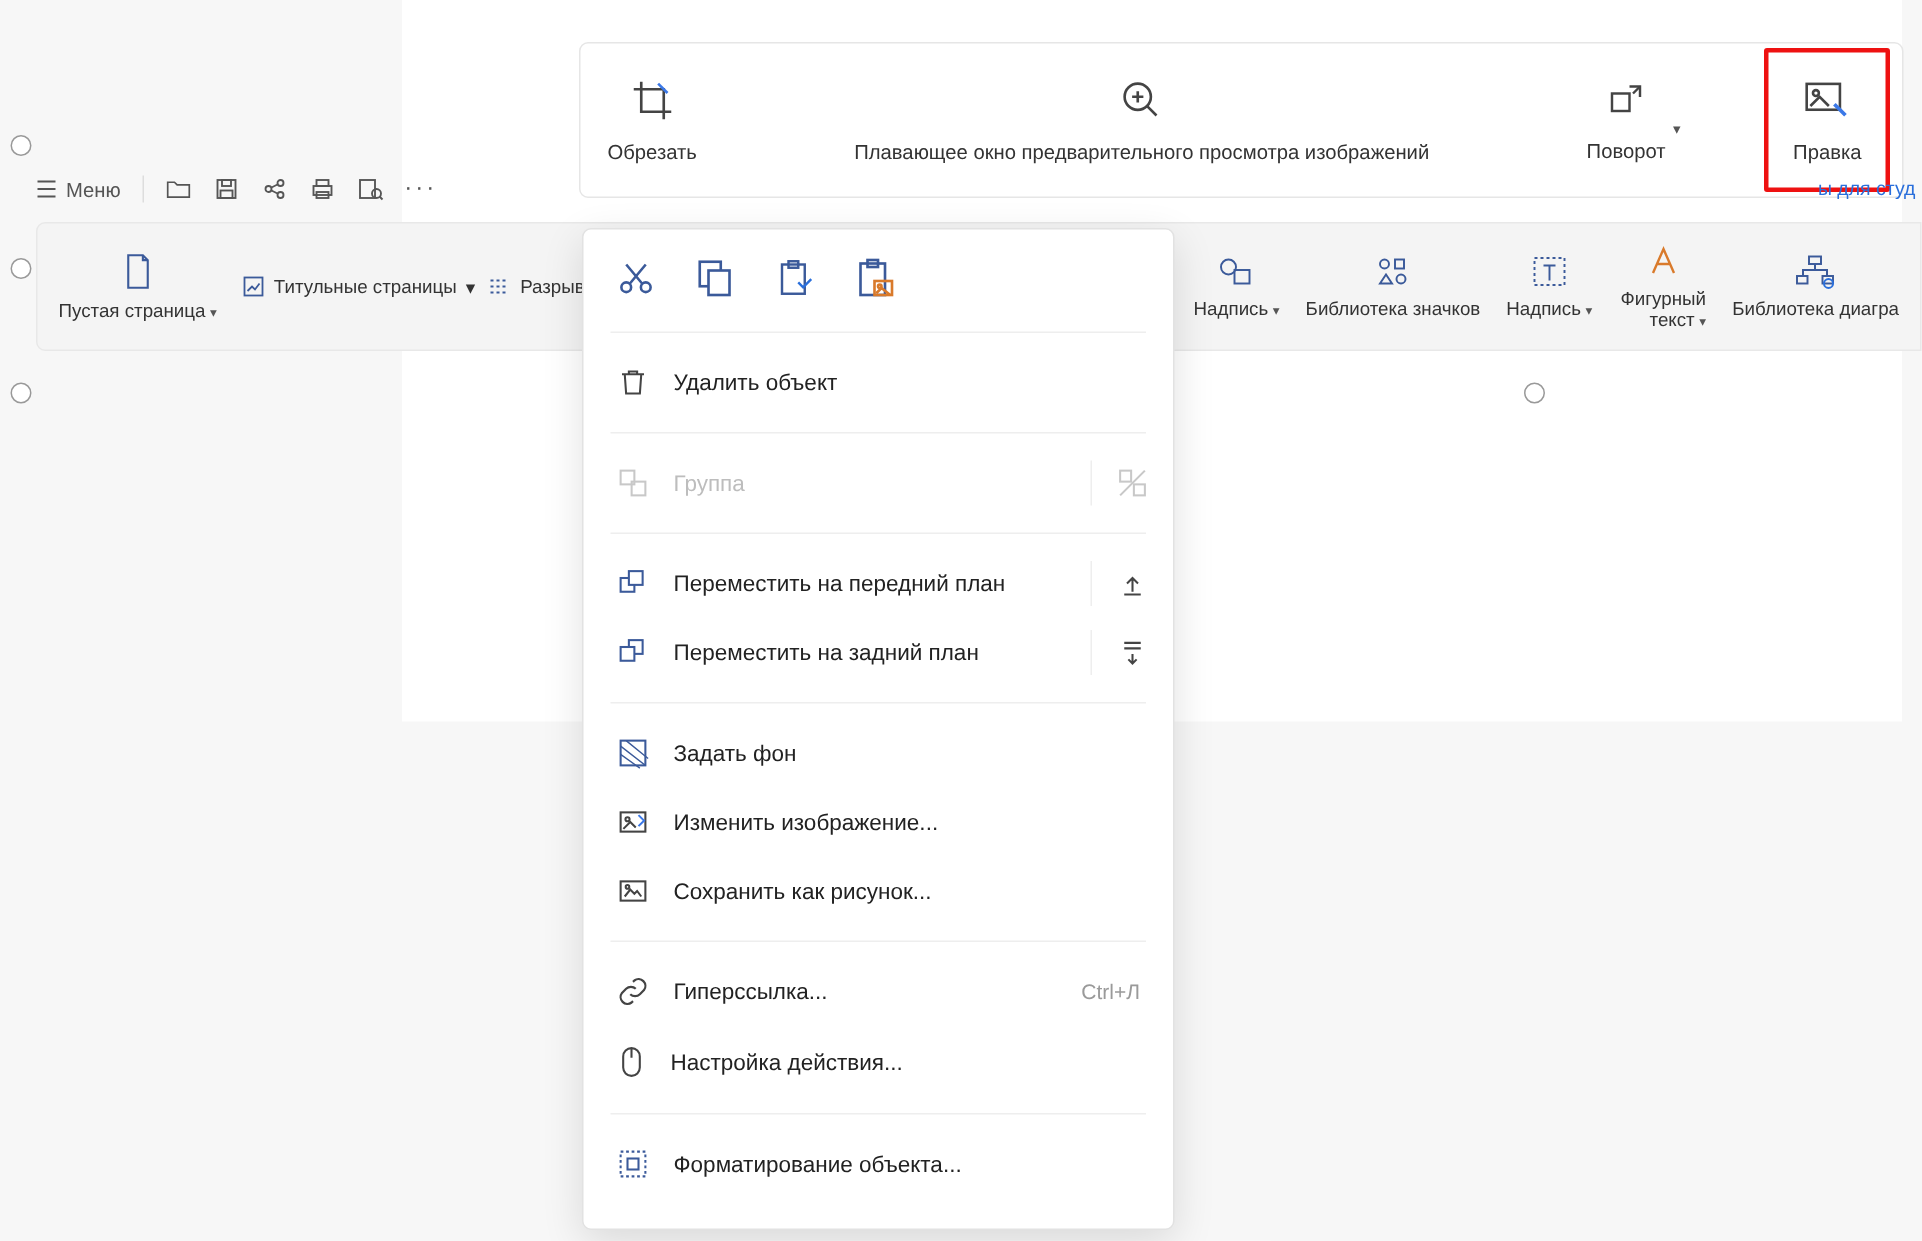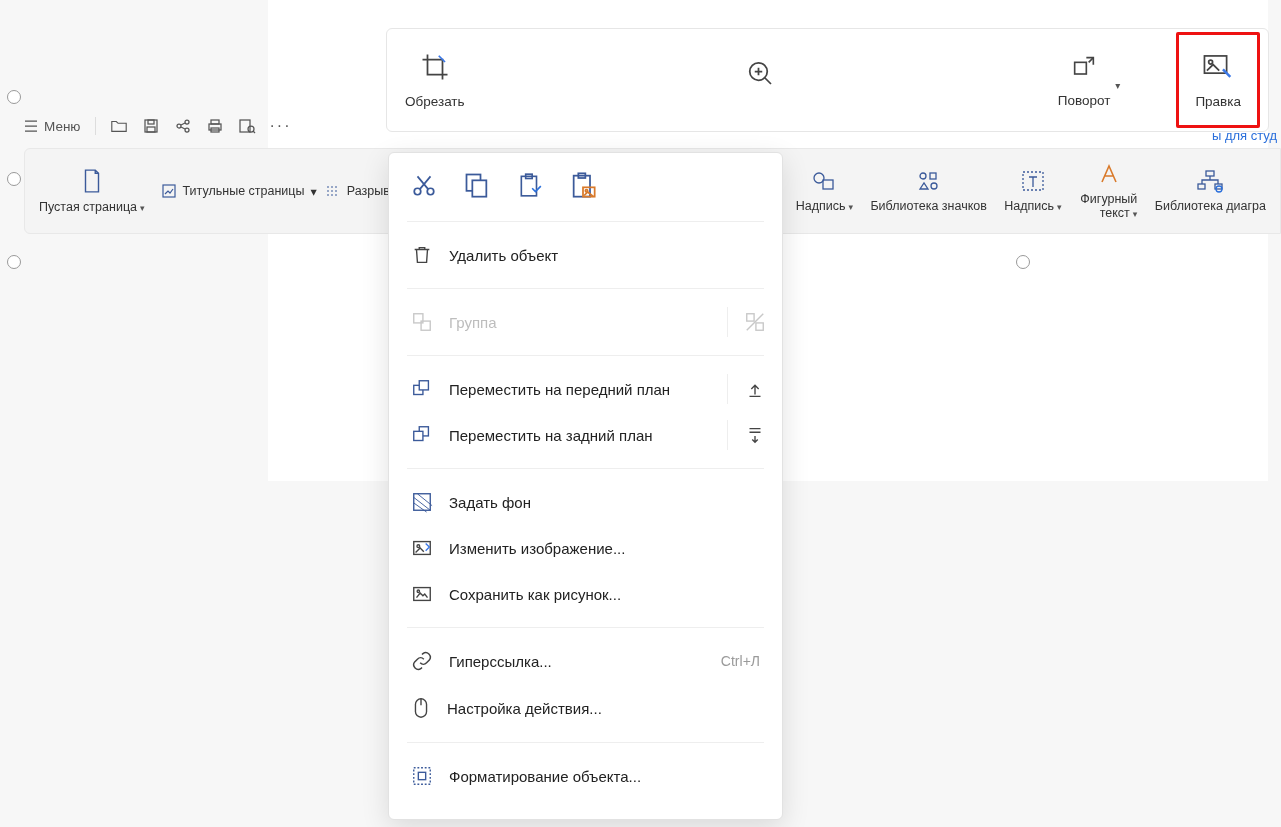--- a/index.html
+++ b/index.html
@@ -79,21 +79,21 @@
 .image-toolbar .tool .caret {
   position: absolute;
   right: 0;
   top: 50%;
   font-size: 10px;
   color: #555;
 }
 .trailing-link {
   position: absolute;
   right: 4px;
-  top: 128px;
+  top: 118px;
   font-size: 13px;
   color: #2a6fdb;
 }
 
 
 .menubar {
   position: absolute;
   left: 24px;
   top: 112px;
   height: 28px;
@@ -221,20 +221,21 @@
       </span>
       <span>Обрезать</span>
     </div>
     <div class="tool" style="flex:1;min-width:480px">
       <span class="icon-slot">
         <svg width="30" height="30" viewBox="0 0 24 24" fill="none" stroke="#444" stroke-width="1.4">
           <circle cx="10" cy="10" r="7"></circle>
             <path d="M10 7v6M7 10h6M15 15l5 5"></path>
         </svg>
       </span>
+      <span>Плавающее окно предварительного просмотра изображений</span>
     </div>
     <div class="tool">
       <span class="icon-slot">
         <svg width="28" height="28" viewBox="0 0 24 24" fill="none" stroke="#444" stroke-width="1.4">
           <rect x="4" y="8" width="10" height="10"></rect>
             <path d="M14 4h6v6"></path>
             <path d="M20 4l-4 4"></path>
         </svg>
       </span>
       <span>Поворот</span>

